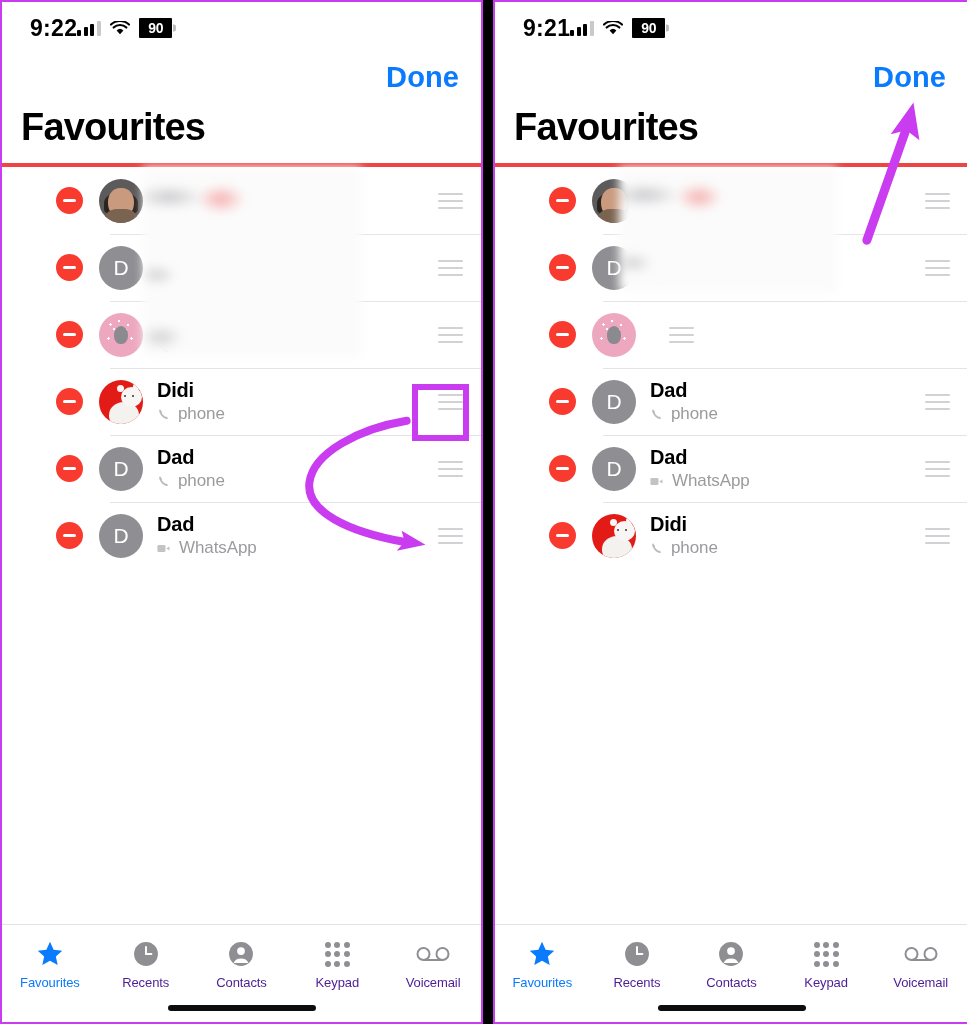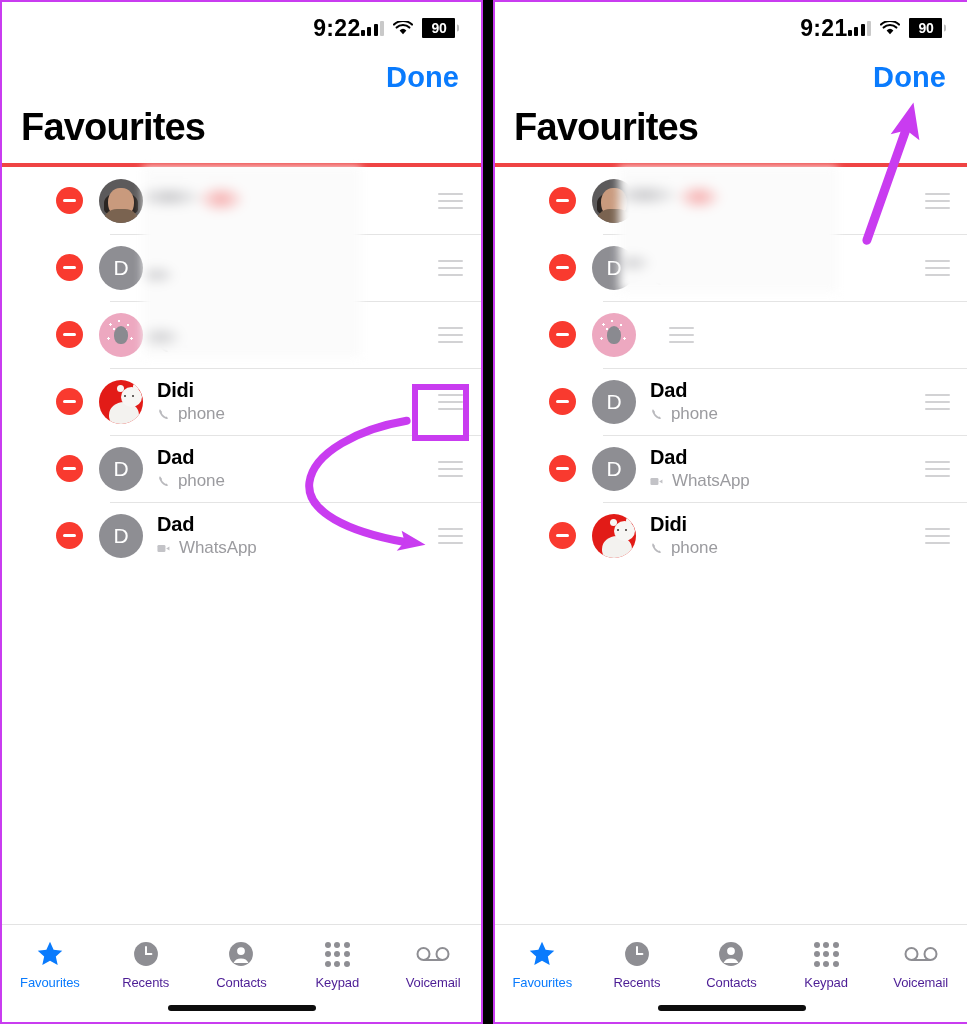--- a/index.html
+++ b/index.html
@@ -20,21 +20,21 @@
     overflow:hidden;
     flex:0 0 auto;
   }
   .phone.left  { width:483px; }
   .gap { flex:1 1 auto; background:#000; }
   .phone.right { width:477px;margin-left:10px; }
 
   
   .statusbar {
     position:relative; height:52px;
-    display:flex; align-items:center; justify-content:flex-end;
+    display:flex; align-items:center; justify-content:flex-start;
     padding:0 26px 0 28px;
   }
   .sb-time { font-size:23px; font-weight:bold; color:#000; letter-spacing:.3px; }
   .sb-right { display:flex; align-items:center; gap:9px; }
   .sig { display:flex; align-items:flex-end; gap:2.5px; height:15px; }
   .sig i { display:block; width:4px; background:#000; border-radius:1px; }
   .sig i:nth-child(1){ height:6px; }
   .sig i:nth-child(2){ height:9px; }
   .sig i:nth-child(3){ height:12px; }
   .sig i:nth-child(4){ height:15px; background:#c9c9c9; }

